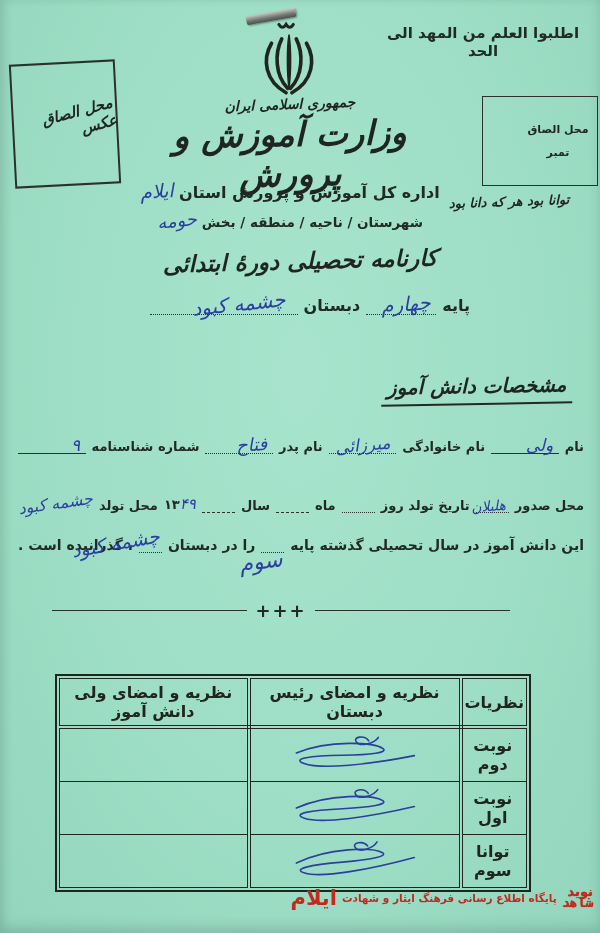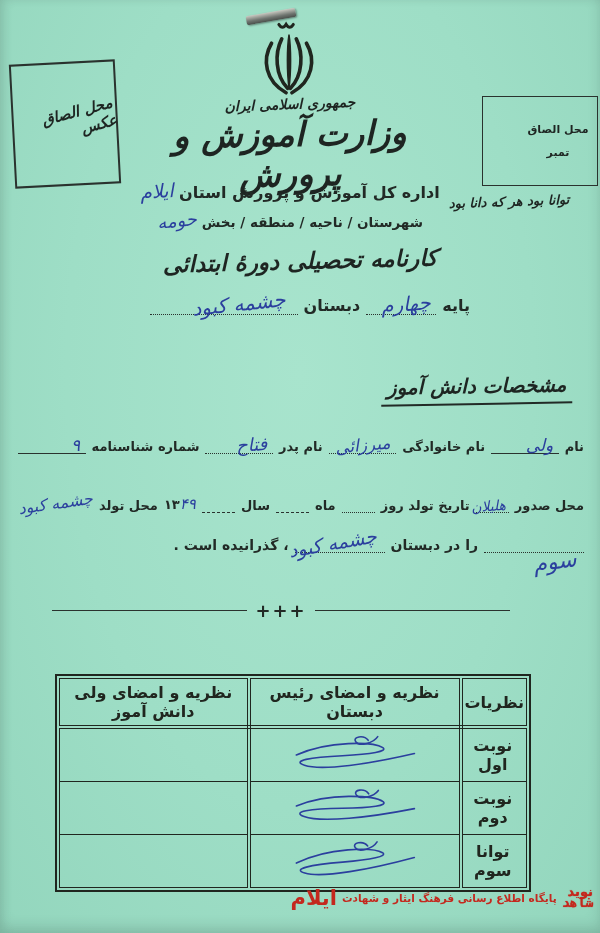--- a/index.html
+++ b/index.html
@@ -50,20 +50,21 @@
       <path d="M36,6 q5,8 10,0 q5,8 10,0" stroke-width="4"></path>
       <path d="M50,20 C47,38 47,72 50,94 C53,72 53,38 50,20 Z" fill="#20261f" stroke-width="2"></path>
       <path d="M40,26 C30,46 31,76 48,94" stroke-width="5"></path>
       <path d="M60,26 C70,46 69,76 52,94" stroke-width="5"></path>
       <path d="M26,32 C13,54 17,84 46,100" stroke-width="5"></path>
       <path d="M74,32 C87,54 83,84 54,100" stroke-width="5"></path>
     </g>
   </svg>
   <div class="abs callig" style="left:215px;top:96px;width:150px;text-align:center;font-size:14px;transform:rotate(-2deg);">جمهوری اسلامی ایران</div>
 
+  <div class="abs printed" style="left:380px;top:24px;width:206px;font-size:15px;text-align:center;">اطلبوا العلم من المهد الی الحد</div>
 
   <div class="abs box" style="left:12px;top:62px;width:102px;height:120px;transform:rotate(-3deg);display:flex;align-items:center;justify-content:center;">
     <span class="callig" style="font-size:15px;transform:rotate(-12deg);">محل الصاق عکس</span>
   </div>
 
   <div class="abs" style="left:482px;top:96px;width:78px;height:88px;border:1.6px solid #2a322e;display:flex;flex-direction:column;align-items:center;justify-content:center;gap:10px;padding-left:36px;">
     <span style="font-size:11px;font-weight:bold;">محل الصاق</span>
     <span style="font-size:11px;font-weight:bold;">تمبر</span>
   </div>
   <div class="abs callig" style="left:428px;top:194px;width:162px;font-size:13px;text-align:center;transform:rotate(-2deg);">توانا بود هر که دانا بود</div>
@@ -126,20 +127,21 @@
     <span class="lbl printed">ماه</span>
     <span class="blank dashed" style="max-width:80px;"></span>
     <span class="lbl printed">سال</span>
     <span class="blank dashed" style="max-width:70px;"></span>
     <span style="direction:ltr;white-space:nowrap;"><b class="printed">۱۳</b><span class="hw" style="font-size:15px;">۴۹</span></span>
     <span class="lbl printed">محل تولد</span>
     <span class="hw" style="font-size:16px;transform:rotate(-8deg);white-space:nowrap;">چشمه کبود</span>
   </div>
 
   <div class="abs fieldline" style="left:18px;top:536px;width:566px;font-size:14px;">
+    <span class="lbl printed">این دانش آموز در سال تحصیلی گذشته پایه</span>
     <span class="blank dotted" style="max-width:100px;">
         <span class="hw" style="font-size:22px;transform:rotate(-8deg);bottom:-22px;">سوم</span>
       </span>
     <span class="lbl printed">را در دبستان</span>
     <span class="blank dotted" style="max-width:90px;">
         <span class="hw" style="font-size:19px;transform:rotate(-10deg);">چشمه کبود</span>
       </span>
     <span class="lbl printed">، گذرانیده است .</span>
   </div>
 
@@ -157,45 +159,45 @@
           <col>
         </colgroup>
       <thead>
         <tr>
           <th>نظریات</th>
           <th>نظریه و امضای رئیس دبستان</th>
           <th>نظریه و امضای ولی دانش آموز</th>
         </tr>
       </thead>
       <tbody>
+        <tr>
+          <td class="rowlbl">نوبت دوم</td>
+          <td>
+            <svg class="sig" width="170" height="44" viewBox="0 0 220 60" style="transform:rotate(2deg)">
+                <g fill="none" stroke="#2b3f9e" stroke-width="2.2" stroke-linecap="round">
+                  <path d="M128,10 c-6,-8 -22,-5 -17,2 c5,7 24,2 30,-7"></path>
+                  <path d="M30,30 c45,-20 105,-18 118,-10 c7,5 -15,9 -55,11 c-45,2 -70,7 -52,13 c24,8 90,-2 150,-16"></path>
+                </g>
+              </svg>
+          </td>
+          <td></td>
+        </tr>
         <tr>
           <td class="rowlbl">نوبت اول</td>
           <td>
             <svg class="sig" width="170" height="44" viewBox="0 0 220 60">
                 <g fill="none" stroke="#2b3f9e" stroke-width="2.2" stroke-linecap="round">
                   <path d="M128,10 c-6,-8 -22,-5 -17,2 c5,7 24,2 30,-7"></path>
                   <path d="M30,30 c45,-20 105,-18 118,-10 c7,5 -15,9 -55,11 c-45,2 -70,7 -52,13 c24,8 90,-2 150,-16"></path>
                 </g>
               </svg>
           </td>
           <td></td>
         </tr>
         <tr>
-          <td class="rowlbl">نوبت دوم</td>
-          <td>
-            <svg class="sig" width="170" height="44" viewBox="0 0 220 60" style="transform:rotate(2deg)">
-                <g fill="none" stroke="#2b3f9e" stroke-width="2.2" stroke-linecap="round">
-                  <path d="M128,10 c-6,-8 -22,-5 -17,2 c5,7 24,2 30,-7"></path>
-                  <path d="M30,30 c45,-20 105,-18 118,-10 c7,5 -15,9 -55,11 c-45,2 -70,7 -52,13 c24,8 90,-2 150,-16"></path>
-                </g>
-              </svg>
-          </td>
-          <td></td>
-        </tr>
-        <tr>
           <td class="rowlbl">توانا سوم</td>
           <td>
             <svg class="sig" width="170" height="44" viewBox="0 0 220 60" style="transform:rotate(-2deg)">
                 <g fill="none" stroke="#2b3f9e" stroke-width="2.2" stroke-linecap="round">
                   <path d="M128,10 c-6,-8 -22,-5 -17,2 c5,7 24,2 30,-7"></path>
                   <path d="M30,30 c45,-20 105,-18 118,-10 c7,5 -15,9 -55,11 c-45,2 -70,7 -52,13 c24,8 90,-2 150,-16"></path>
                 </g>
               </svg>
           </td>
           <td></td>

